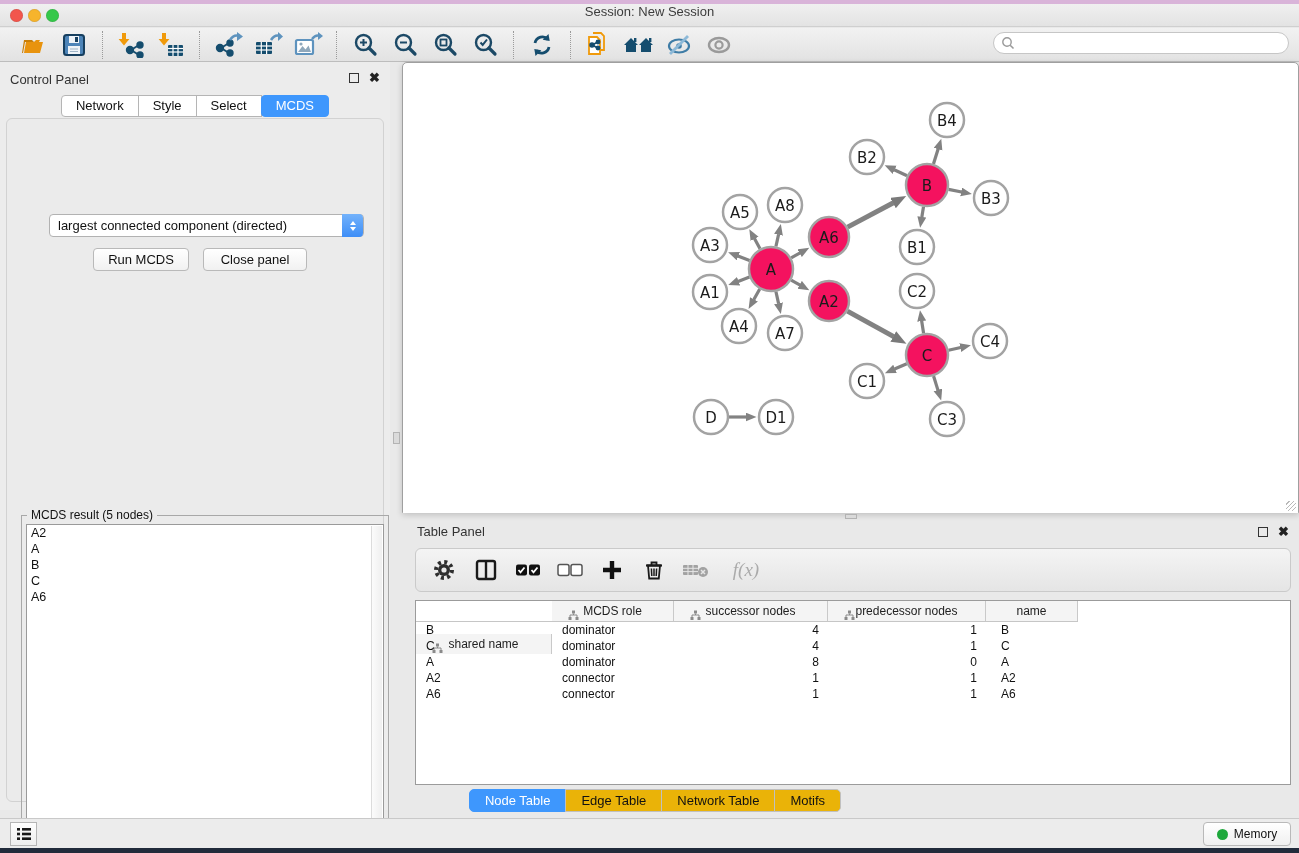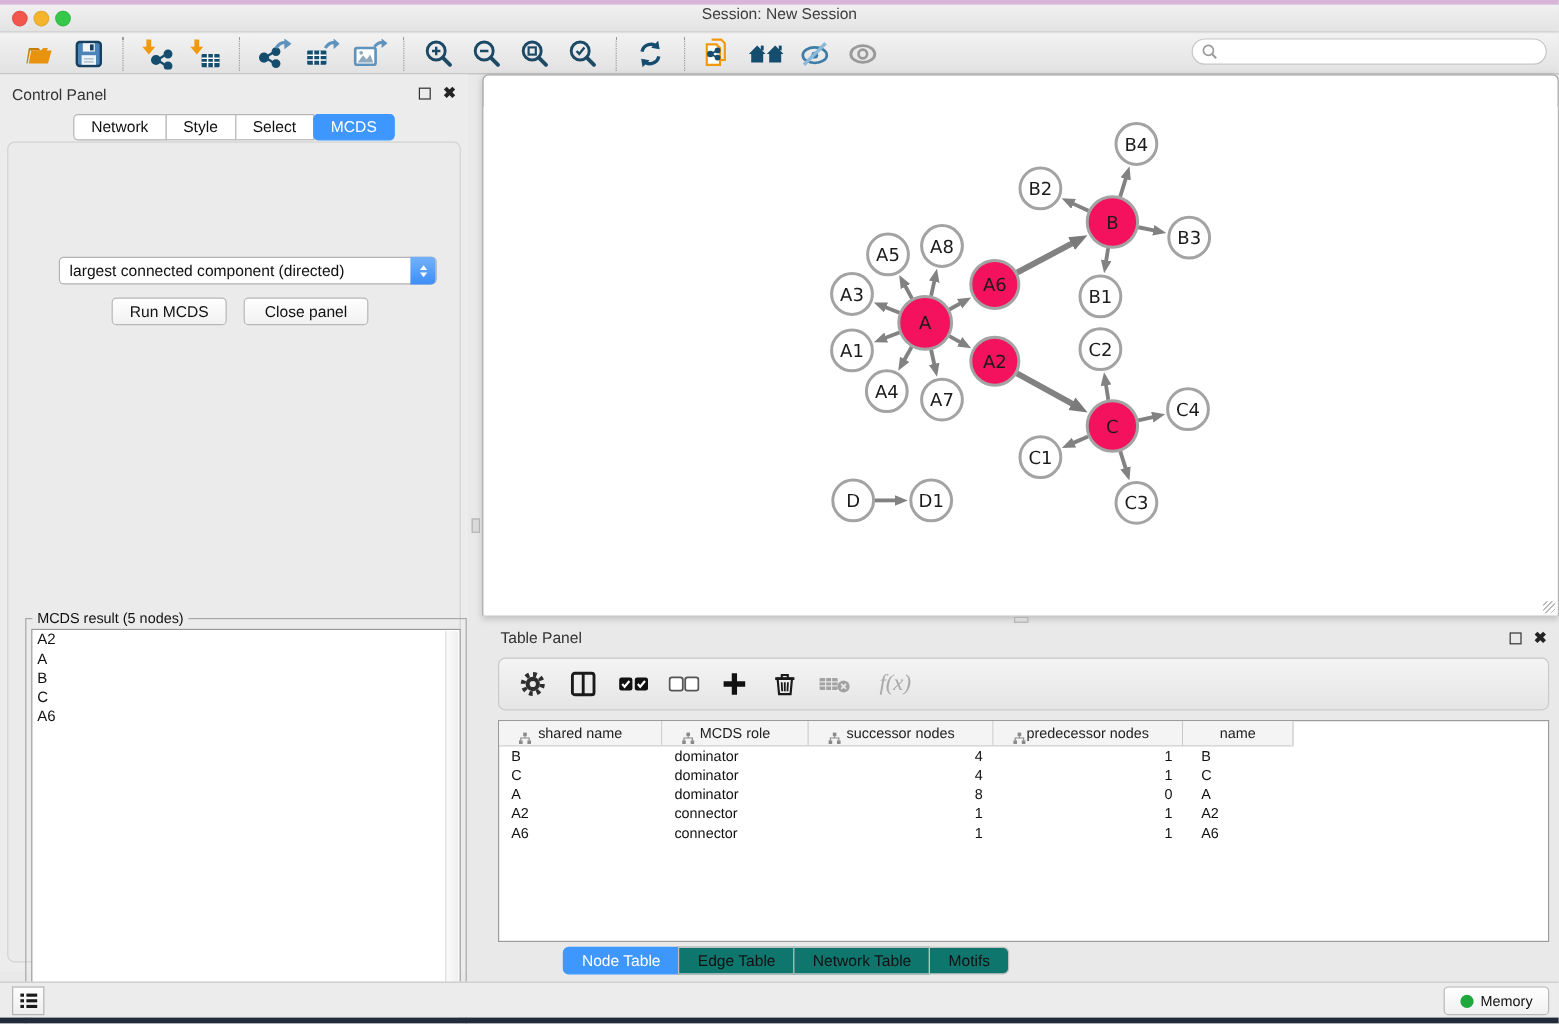--- a/index.html
+++ b/index.html
@@ -86,21 +86,21 @@
   .dtable{position:absolute;left:415px;top:600px;width:876px;height:185px;background:#fff;border:1px solid #9b9b9b;}
   .thead{position:absolute;left:0;top:0;height:21px;display:flex;border-bottom:1px solid #c6c6c6;}
   .th{position:relative;height:20px;background:#f4f4f4;border-right:1px solid #c9c9c9;
     font-size:12px;color:#222;display:flex;align-items:center;justify-content:center;}
   .th svg{position:absolute;left:8px;top:5px;}
   .trow{display:flex;height:16px;font-size:12px;color:#111;align-items:center;}
   .td{overflow:hidden;white-space:nowrap;}
   .tbody{position:absolute;left:0;top:21px;right:0;}
 
   .btabs{position:absolute;left:0;top:789px;width:100%;display:flex;justify-content:center;}
-  .btab{height:23px;line-height:21px;padding:0 15px;font-size:13px;color:#111;background:#0f766e;
+  .btab{height:23px;line-height:21px;padding:0 15px;font-size:13px;color:#111;background:#eab308;
     border:1px solid #c0c0c0;margin-left:-1px;cursor:pointer;}
   .btab:first-child{border-radius:5px 0 0 5px;margin-left:11px;}
   .btab:last-child{border-radius:0 5px 5px 0;}
   .btab.active{background:#3e97fd;border-color:#3e97fd;color:#fff;}
 
   
   .statusbar{position:absolute;left:0;top:818px;width:100%;height:30px;background:#ececec;border-top:1px solid #c9c9c9;}
   .task-btn{position:absolute;left:10px;top:3px;width:27px;height:24px;background:linear-gradient(#fdfdfd,#eee);
     border:1px solid #b5b5b5;display:flex;align-items:center;justify-content:center;cursor:pointer;}
   .mem-btn{position:absolute;right:8px;top:3px;width:88px;height:24px;background:linear-gradient(#ffffff,#f0f0f0);
@@ -512,21 +512,21 @@
       <path d="M19 9 l4 4 M23 9 l-4 4" stroke="#e6e6e6" stroke-width="1.5"></path>
     </svg>
   </div>
   <div class="tp-ic" style="width:44px;">
     <span class="fx">f(x)</span>
   </div>
 </div>
 
 <div class="dtable">
   <div class="thead">
-      <div class="th" style="width: 136px;">
+      <div class="th" style="width: 136px; margin-top: 33px;">
         <span style="position: absolute; left: 8px; top: 4px;">
           <svg width="11" height="11" viewBox="0 0 11 11">
             <g stroke="#8a8a8a" fill="none" stroke-width="1">
               <path d="M5.5 3.5 V5 M2 7 V5 H9 V7"></path>
             </g>
             <g fill="#8a8a8a">
               <rect x="4" y="0.5" width="3" height="3"></rect>
               <rect x="0.5" y="7" width="3" height="3"></rect>
               <rect x="7.5" y="7" width="3" height="3"></rect>
             </g>

